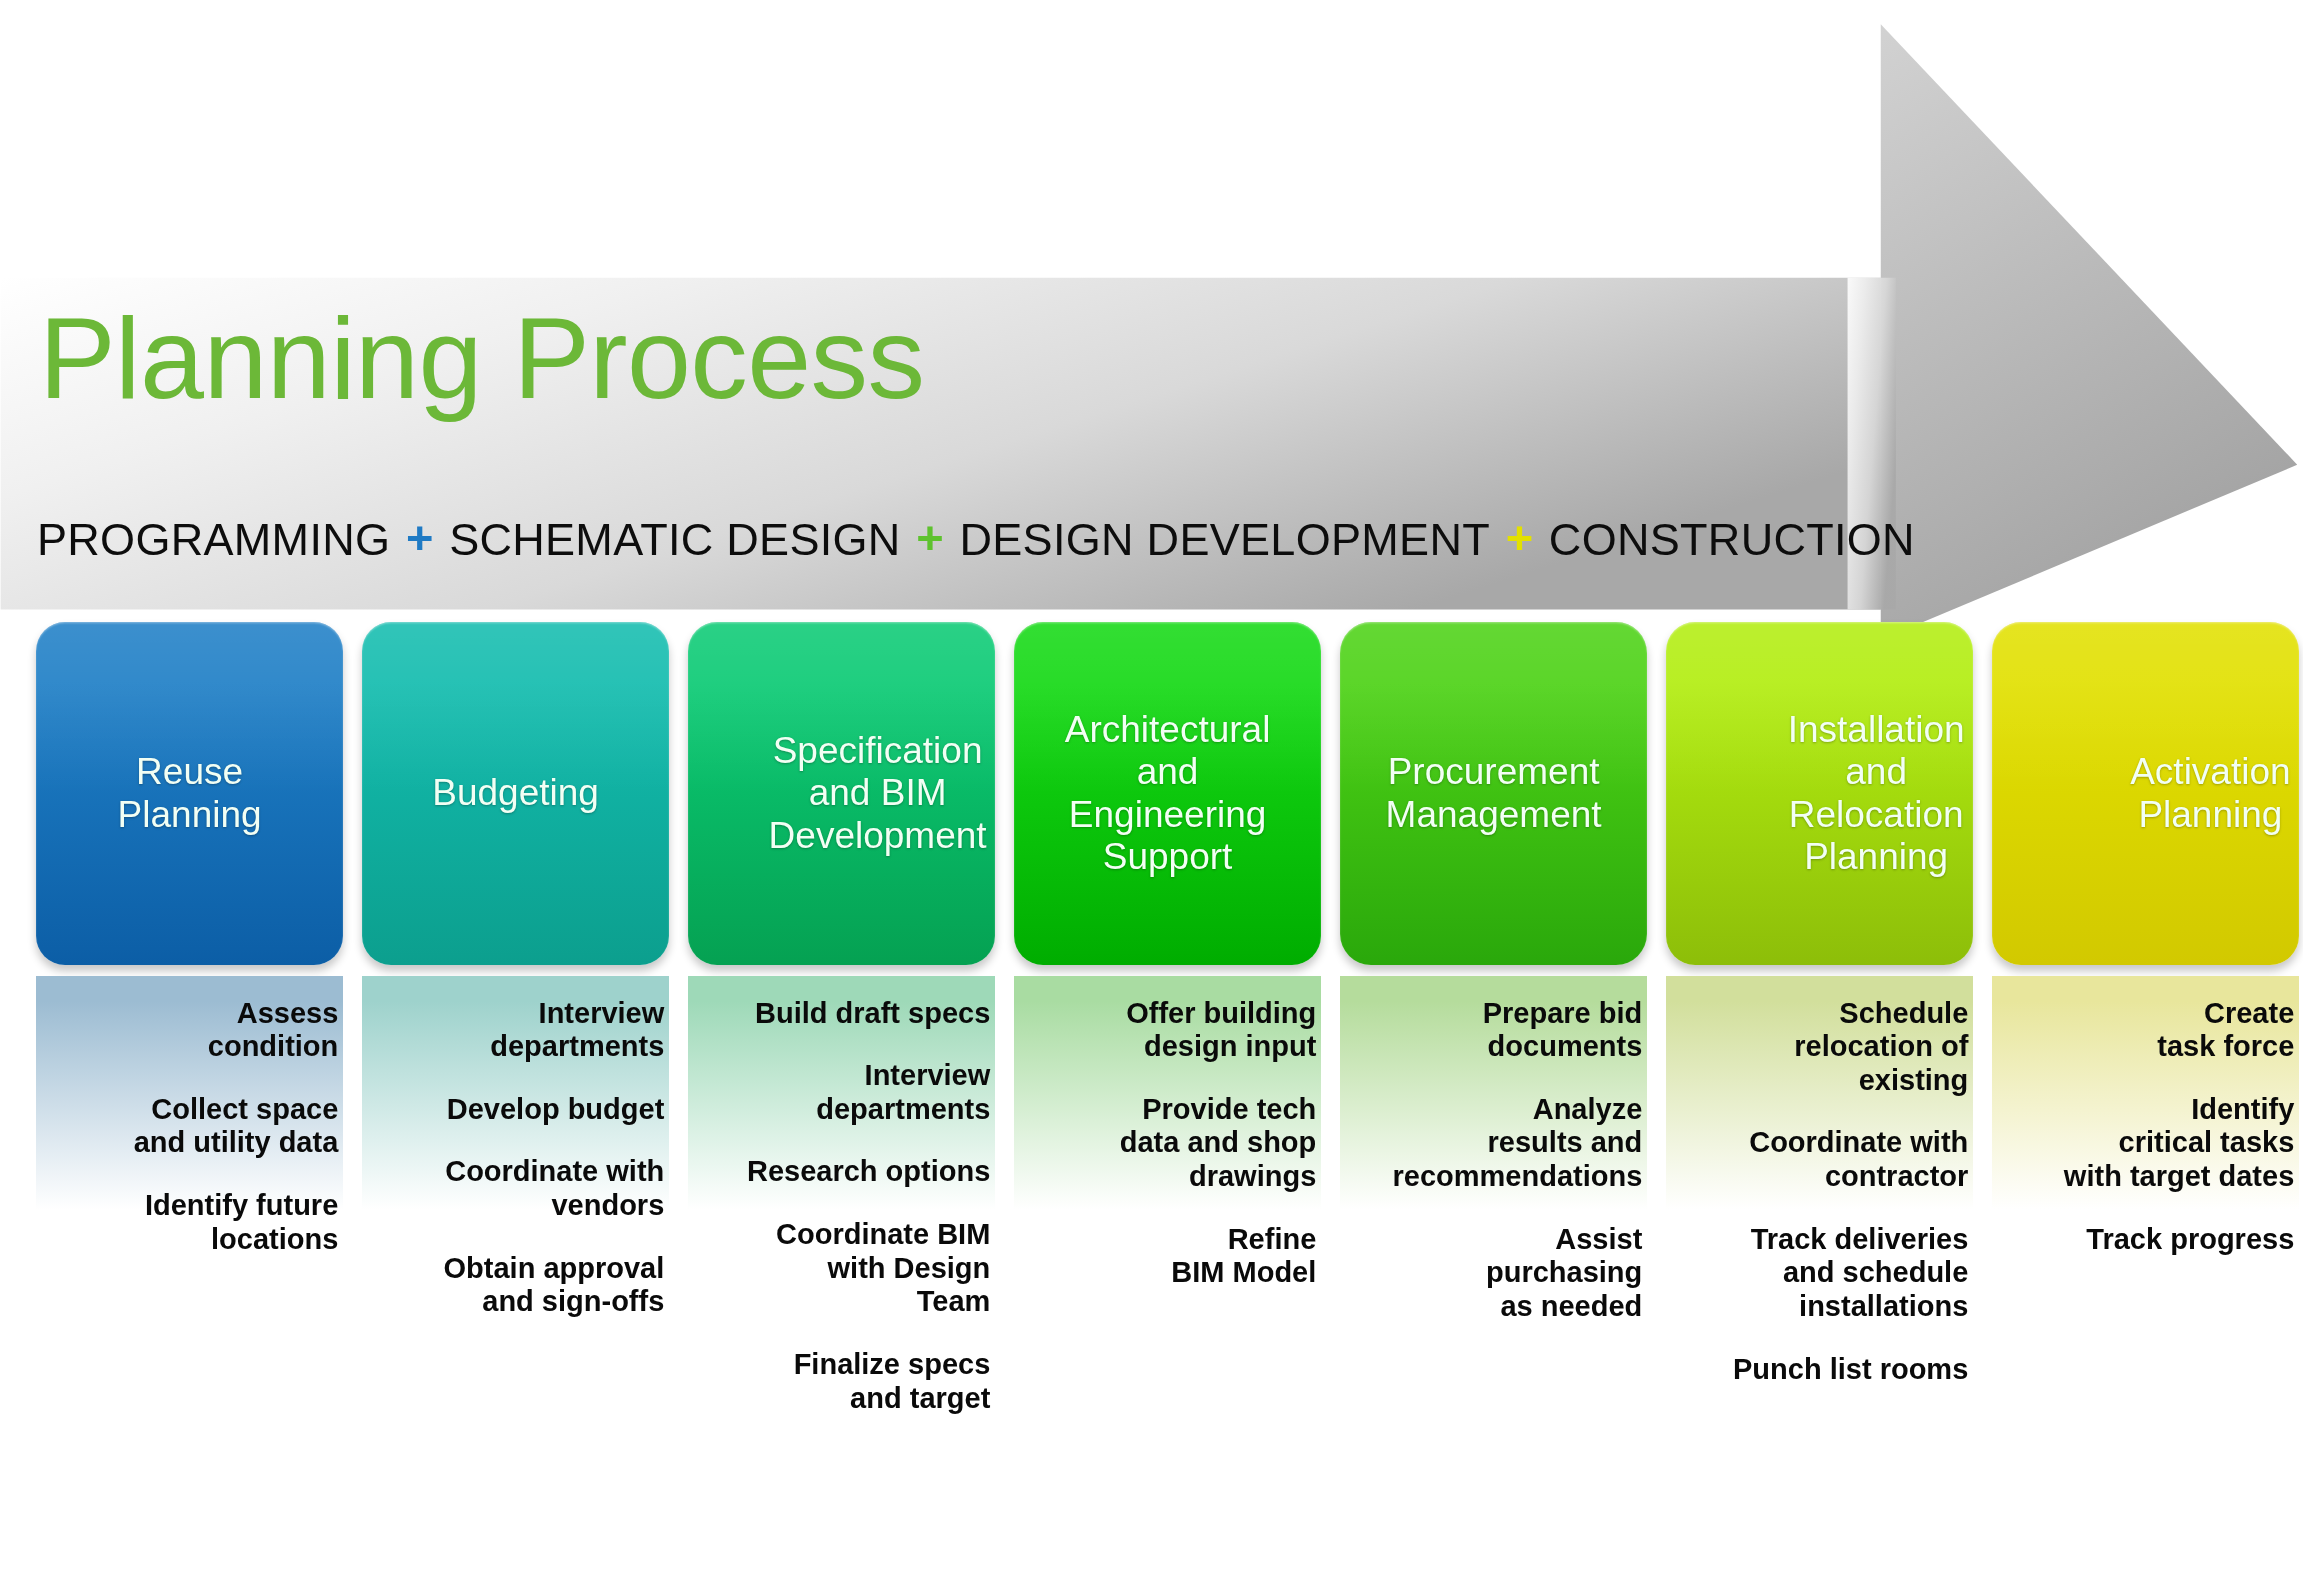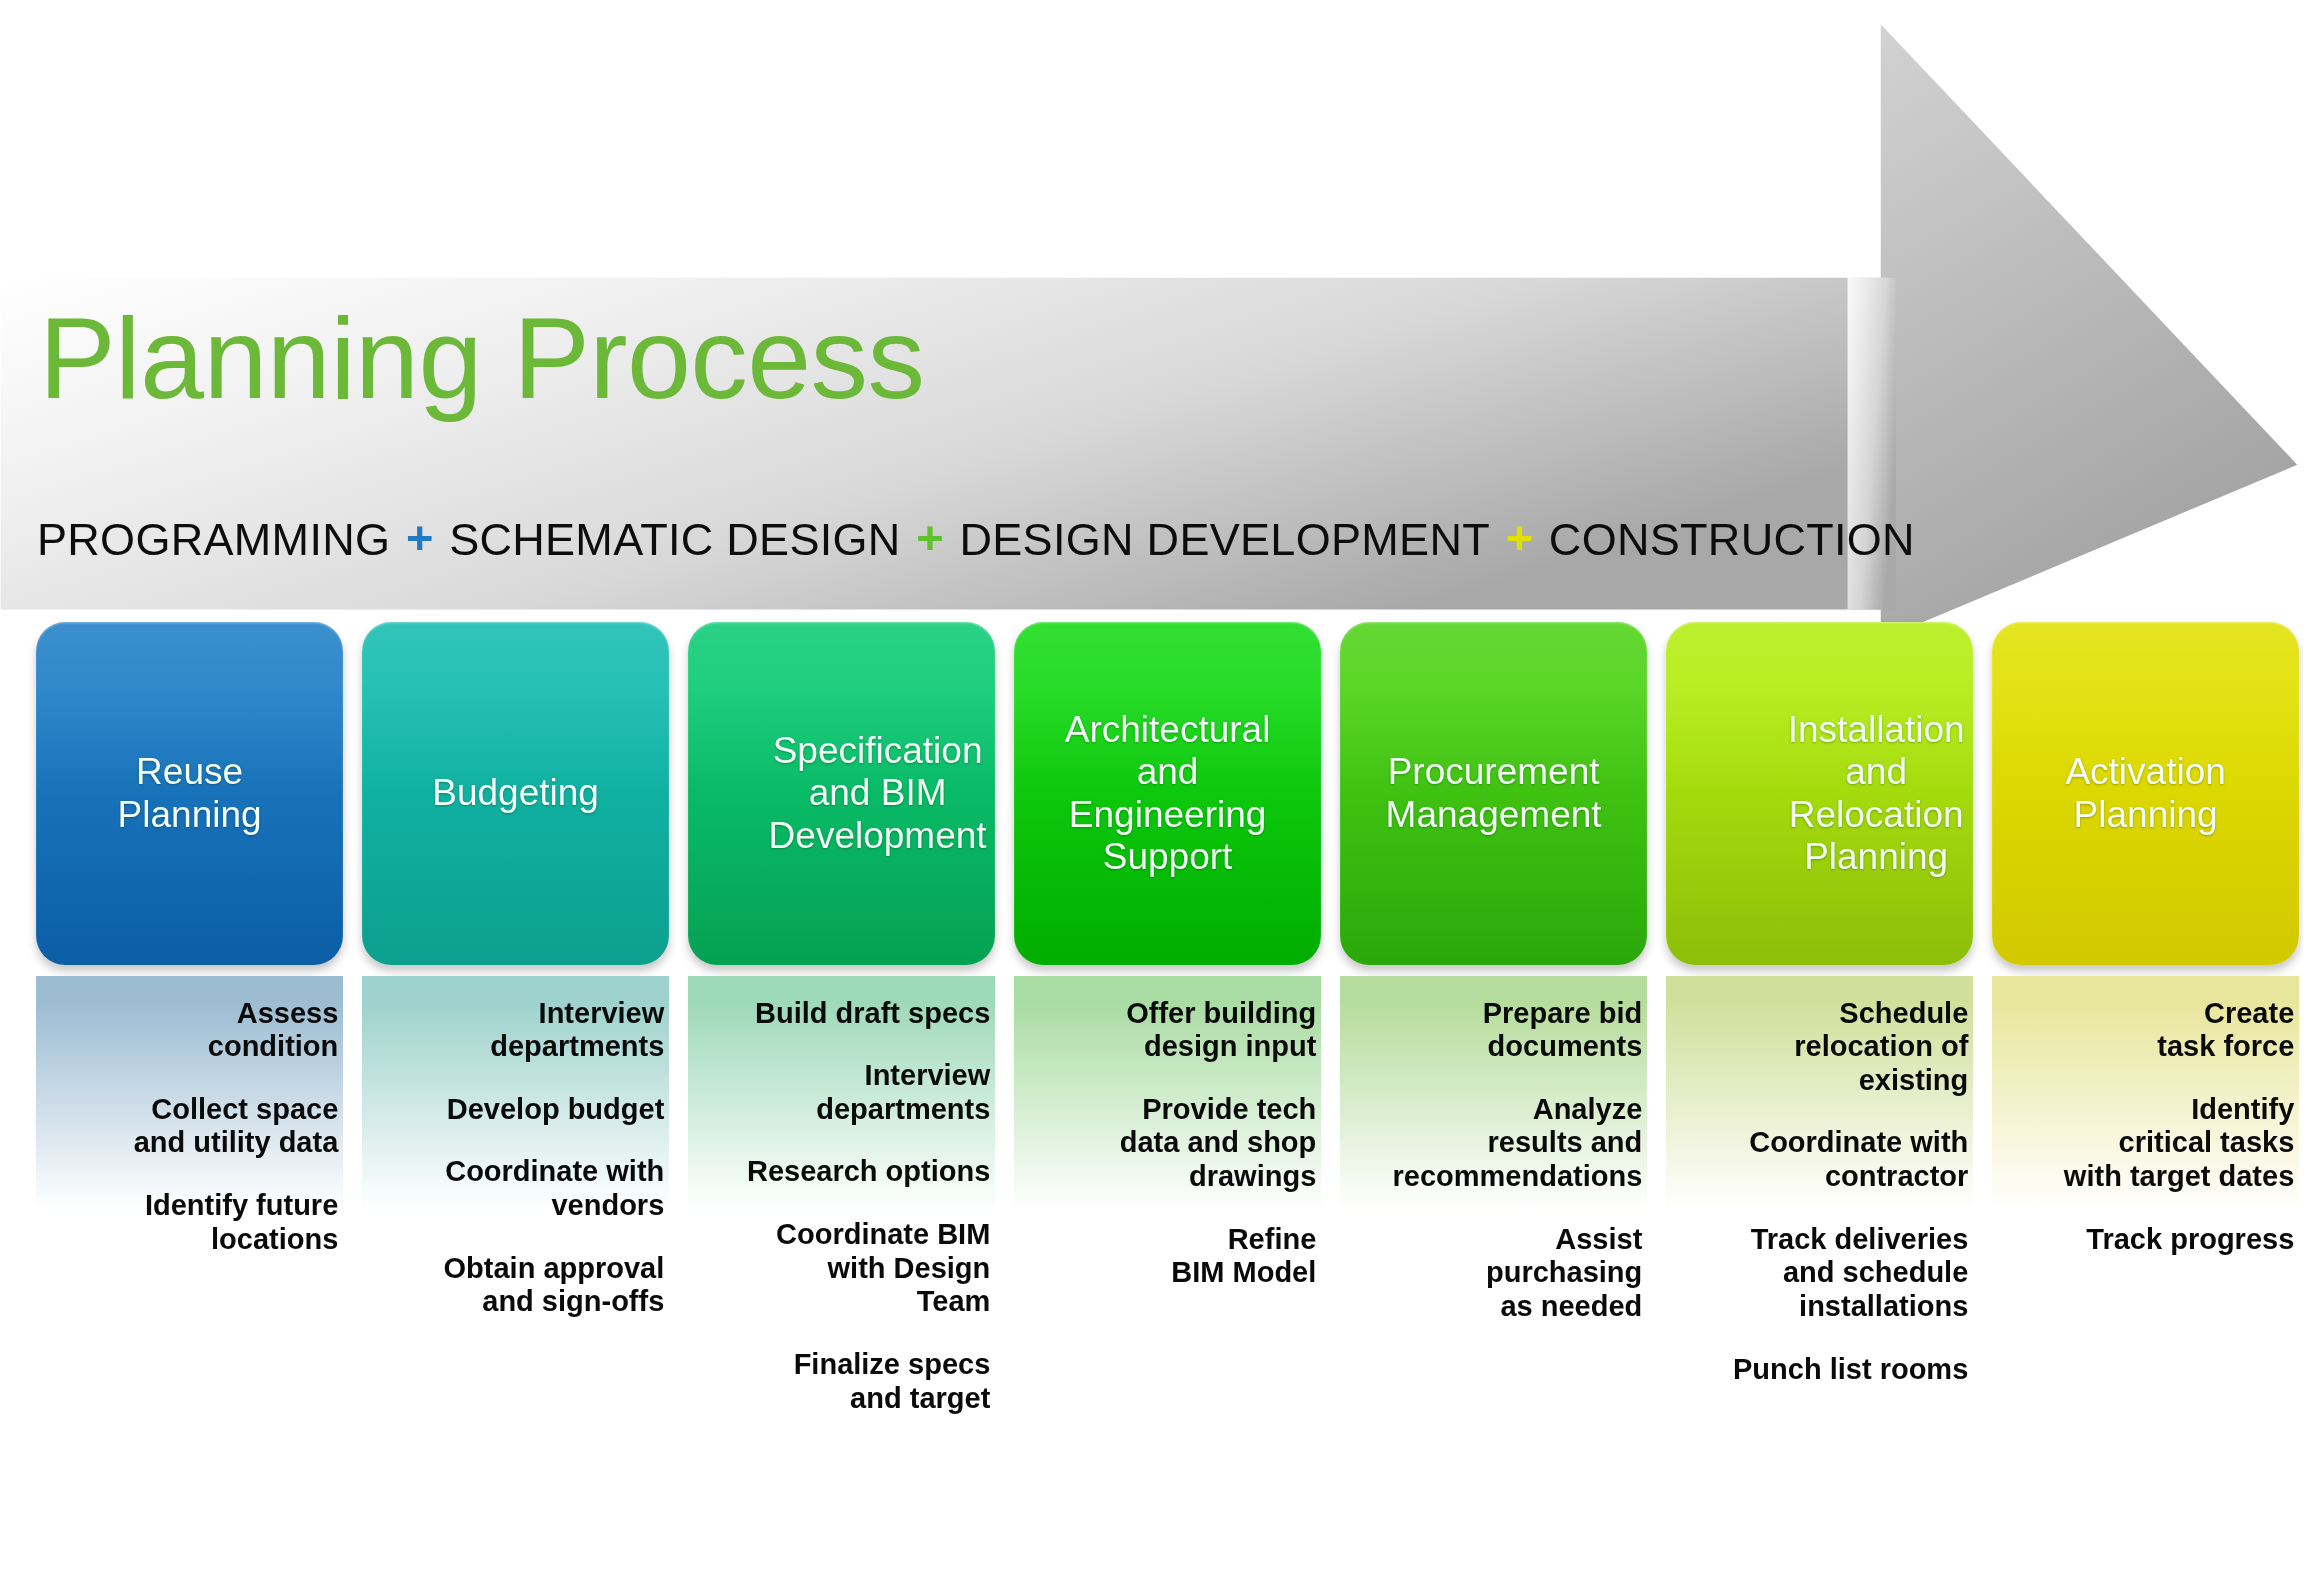--- a/index.html
+++ b/index.html
@@ -306,21 +306,21 @@
               <div class="bullet">
                 <div>Refine</div>
                 <div>BIM Model</div>
               </div>
             </div>
           </div>
         </div>
       </div>
       <div class="col">
         <div class="col-inner">
-          <div class="card" style="background: linear-gradient(rgb(77, 210, 22) 0%, rgb(77, 210, 22) 18%, rgb(42, 168, 11) 100%);">
+          <div class="card" style="background: linear-gradient(rgb(77, 210, 22) 0%, rgb(77, 210, 22) 18%, rgb(42, 168, 11) 100%); border-radius: 31px;">
             <div class="card-title">
               <div>Procurement</div>
               <div>Management</div>
             </div>
           </div>
           <div class="bullets">
             <div class="sheen" style="background: linear-gradient(rgb(181, 220, 156) 0%, rgb(181, 220, 156) 10%, rgba(255, 255, 255, 0) 92%);"></div>
             <div class="bullet-list">
               <div class="bullet">
                 <div>Prepare bid</div>
@@ -369,21 +369,21 @@
               </div>
               <div class="bullet">
                 <div>Punch list rooms</div>
               </div>
             </div>
           </div>
         </div>
       </div>
       <div class="col">
         <div class="col-inner">
-          <div class="card" style="background: linear-gradient(rgb(225, 224, 0) 0%, rgb(225, 224, 0) 18%, rgb(210, 201, 0) 100%);">
+          <div class="card" style="background: linear-gradient(rgb(225, 224, 0) 0%, rgb(225, 224, 0) 18%, rgb(210, 201, 0) 100%); justify-content: flex-end;">
             <div class="card-title">
               <div>Activation</div>
               <div>Planning</div>
             </div>
           </div>
           <div class="bullets">
             <div class="sheen" style="background: linear-gradient(rgb(232, 230, 156) 0%, rgb(232, 230, 156) 10%, rgba(255, 255, 255, 0) 92%);"></div>
             <div class="bullet-list">
               <div class="bullet">
                 <div>Create</div>

